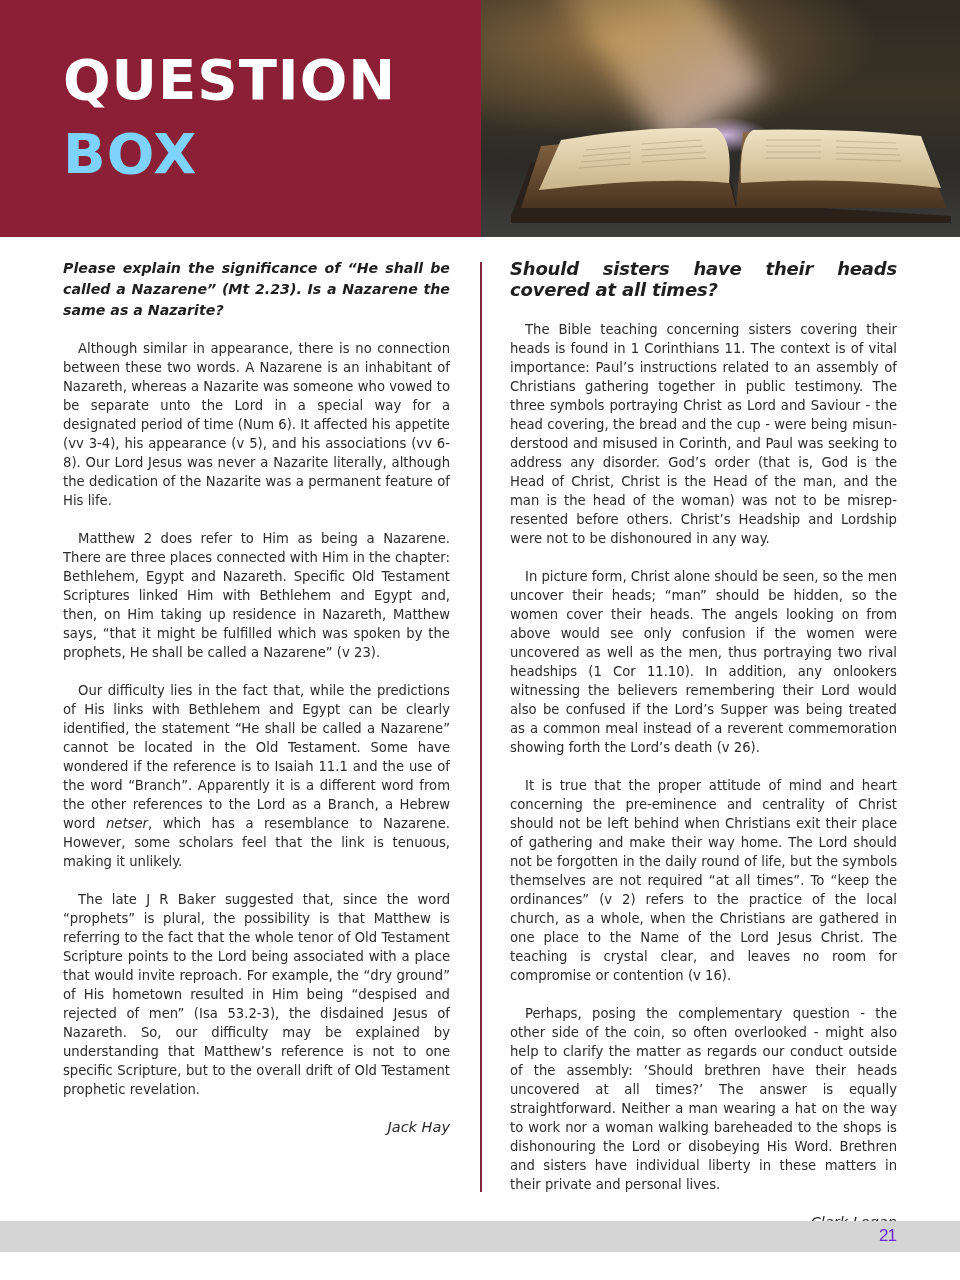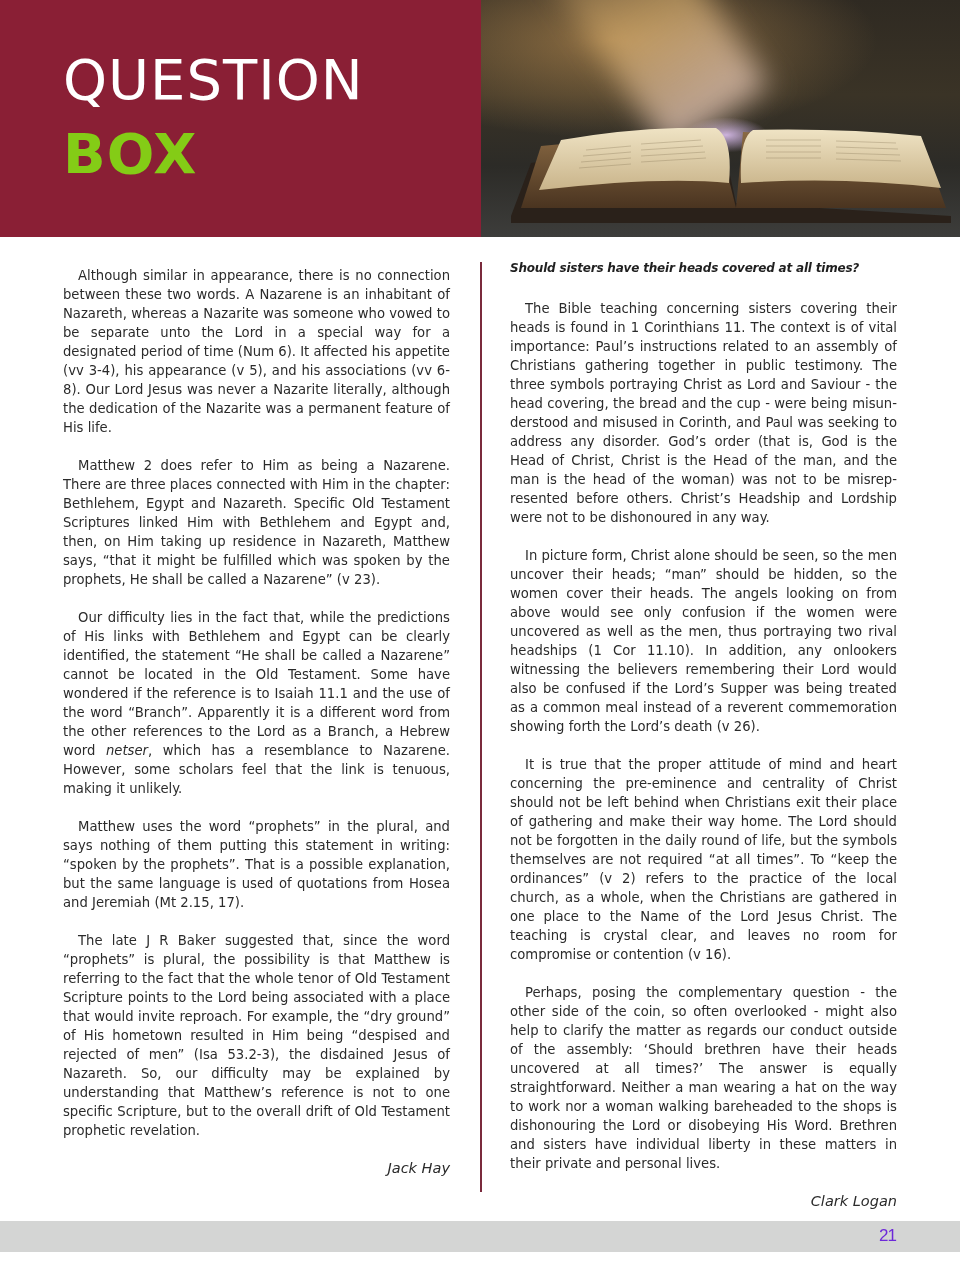--- a/index.html
+++ b/index.html
@@ -8,29 +8,29 @@
     background: #ffffff; color: #2b2b2b;
     font-family: "DejaVu Sans", sans-serif;
   }
   .header { position: absolute; left: 0; top: 0; width: 960px; height: 237px; }
   .title-block {
     position: absolute; left: 0; top: 0; width: 481px; height: 237px;
     background: #8a1f35;
   }
   .title-light {
     position: absolute; left: 63px; top: 52px;
-    font-family: "DejaVu Sans", sans-serif; font-weight: 400;
+    font-family: "DejaVu Sans", sans-serif; font-weight: 700;
     font-size: 56px; letter-spacing: 1px; color: #ffffff; line-height: 1;
     -webkit-text-stroke: 0px;
     font-stretch: expanded;
   }
   .title-bold {
     position: absolute; left: 63px; top: 126px;
     font-family: "DejaVu Sans", sans-serif; font-weight: 900;
-    font-size: 56px; color: #84cc16; line-height: 1; letter-spacing: 1px;
+    font-size: 56px; color: #7dd3fc; line-height: 1; letter-spacing: 1px;
   }
   .photo {
     position: absolute; left: 481px; top: 0; width: 479px; height: 237px;
     overflow: hidden;
     background:
       radial-gradient(ellipse 60px 25px at 245px 135px, rgba(230,200,255,0.85), rgba(230,200,255,0) 70%),
       linear-gradient(160deg, rgba(0,0,0,0) 0%, rgba(0,0,0,0) 100%),
       radial-gradient(ellipse 380px 140px at 130px 40px, rgba(212,160,90,0.55), rgba(0,0,0,0) 70%),
       linear-gradient(180deg, #2f2a22 0%, #3a3326 40%, #2c2b27 70%, #3d3d3b 100%);
   }
@@ -49,21 +49,21 @@
     position: absolute; top: 258px; width: 387px;
     font-family: "DejaVu Sans", sans-serif; font-size: 13.2px; line-height: 19px;
     color: #2b2b2b;
   }
   .col-left { left: 63px; }
   .col-right { left: 510px; }
   .question {
     font-weight: bold; font-style: italic; font-size: 14.2px; line-height: 21px;
     color: #1f1f1f; text-align: justify; margin: 0 0 18px 0;
   }
-  .col-right .question { font-size: 12px; margin-bottom: 20px; letter-spacing: -0.2px; }
+  .col-right .question { font-size: 18px; margin-bottom: 20px; letter-spacing: -0.2px; }
   .para {
     margin: 8px 0 19px 0; text-indent: 15px; text-align: justify; hyphens: manual;
   }
   .para em { font-style: italic; }
   .author {
     text-align: right; font-style: italic; font-size: 14.5px; margin-top: 8px; color: #2b2b2b;
   }
   .divider {
     position: absolute; left: 480px; top: 262px; width: 1.5px; height: 930px;
     background: #7a2a3c;
@@ -124,24 +124,24 @@
             <line x1="325" y1="31" x2="390" y2="33"></line>
         </g>
       </svg>
     </div>
   </div>
 </div>
 
 <div class="divider"></div>
 
 <div class="col col-left">
+  <p class="question">Please explain the significance of “He shall be called a Nazarene” (Mt 2.23). Is a Nazarene the same as a Nazarite?</p>
   <p class="para">Although similar in appearance, there is no connection between these two words. A Nazarene is an inhabitant of Nazareth, whereas a Nazarite was someone who vowed to be separate unto the Lord in a special way for a designated period of time (Num 6). It affected his appetite (vv 3-4), his appearance (v 5), and his associations (vv 6-8). Our Lord Jesus was never a Nazarite literally, although the dedica­tion of the Nazarite was a permanent feature of His life.</p>
   <p class="para">Matthew 2 does refer to Him as being a Nazarene. There are three places connected with Him in the chapter: Bethlehem, Egypt and Nazareth. Specific Old Testament Scriptures linked Him with Bethlehem and Egypt and, then, on Him taking up residence in Nazareth, Matthew says, “that it might be fulfilled which was spoken by the prophets, He shall be called a Nazarene” (v 23).</p>
   <p class="para"><span>Our difficulty lies in the fact that, while the predictions of His links with Bethlehem and Egypt can be clearly identi­fied, the statement “He shall be called a Nazarene” cannot be located in the Old Testament. Some have wondered if the reference is to Isaiah 11.1 and the use of the word “Branch”. Apparently it is a different word from the other references to the Lord as a Branch, a Hebrew word</span> <em>netser</em><span>, which has a resemblance to Nazarene. However, some scholars feel that the link is tenuous, making it unlikely.</span></p>
-  <p class="para">Matthew uses the word “prophets” in the plural, and says nothing of them putting this statement in writing: “spoken by the prophets”. That is a possible explanation, but the same language is used of quotations from Hosea and Jeremiah (Mt 2.15, 17).</p>
   <p class="para">The late J R Baker suggested that, since the word “prophets” is plural, the possibility is that Matthew is refer­ring to the fact that the whole tenor of Old Testament Scrip­ture points to the Lord being associated with a place that would invite reproach. For example, the “dry ground” of His hometown resulted in Him being “despised and rejected of men” (Isa 53.2-3), the disdained Jesus of Nazareth. So, our difficulty may be explained by understanding that Matthew’s reference is not to one specific Scripture, but to the overall drift of Old Testament prophetic revelation.</p>
   <div class="author">Jack Hay</div>
 </div>
 
 <div class="col col-right">
   <p class="question">Should sisters have their heads covered at all times?</p>
   <p class="para">The Bible teaching concerning sisters covering their heads is found in 1 Corinthians 11. The context is of vital importance: Paul’s instructions related to an assembly of Christians gathering together in public testimony. The three symbols portraying Christ as Lord and Saviour - the head covering, the bread and the cup - were being misun­derstood and misused in Corinth, and Paul was seeking to address any disorder. God’s order (that is, God is the Head of Christ, Christ is the Head of the man, and the man is the head of the woman) was not to be misrep­resented before others. Christ’s Headship and Lordship were not to be dishonoured in any way.</p>
   <p class="para">In picture form, Christ alone should be seen, so the men uncover their heads; “man” should be hidden, so the women cover their heads. The angels looking on from above would see only confusion if the women were uncovered as well as the men, thus portraying two rival headships (1 Cor 11.10). In addition, any onlookers witnessing the believers remembering their Lord would also be confused if the Lord’s Supper was being treated as a common meal instead of a reverent commemora­tion showing forth the Lord’s death (v 26).</p>
   <p class="para">It is true that the proper attitude of mind and heart concerning the pre-eminence and centrality of Christ should not be left behind when Christians exit their place of gathering and make their way home. The Lord should not be forgotten in the daily round of life, but the symbols themselves are not required “at all times”. To “keep the ordinances” (v 2) refers to the practice of the local church, as a whole, when the Christians are gathered in one place to the Name of the Lord Jesus Christ. The teaching is crystal clear, and leaves no room for compromise or contention (v 16).</p>
   <p class="para">Perhaps, posing the complementary question - the other side of the coin, so often overlooked - might also help to clarify the matter as regards our conduct outside of the assembly: ‘Should brethren have their heads uncovered at all times?’ The answer is equally straightforward. Neither a man wearing a hat on the way to work nor a woman walking bareheaded to the shops is dishonouring the Lord or diso­beying His Word. Brethren and sisters have individual liberty in these matters in their private and personal lives.</p>

